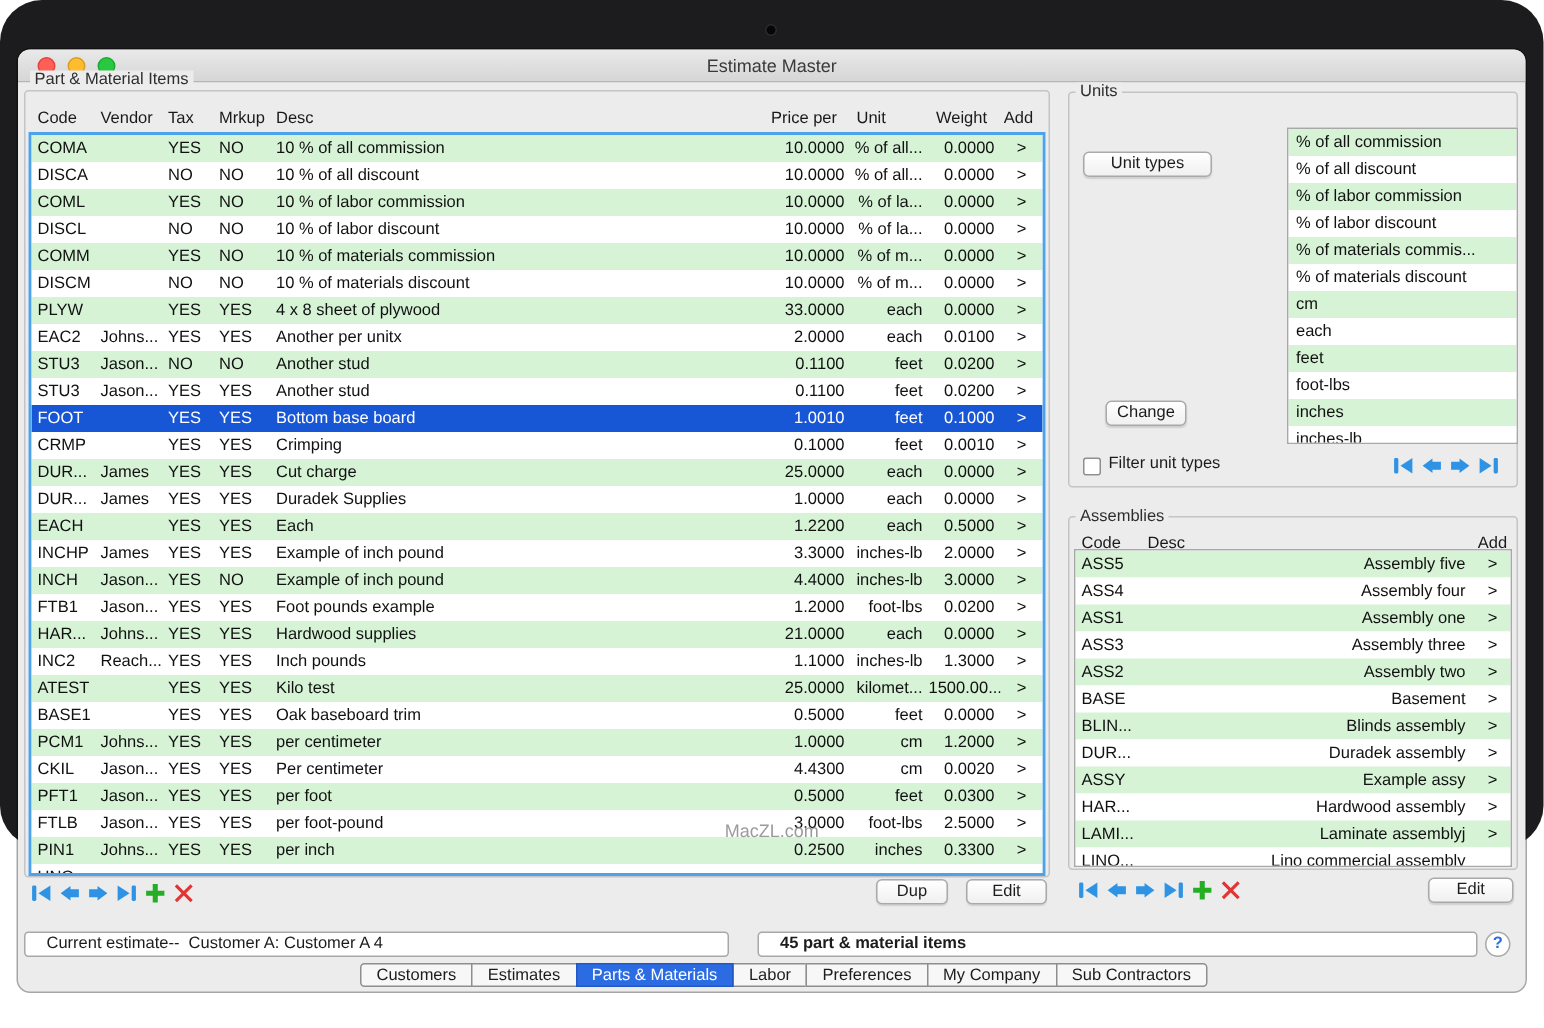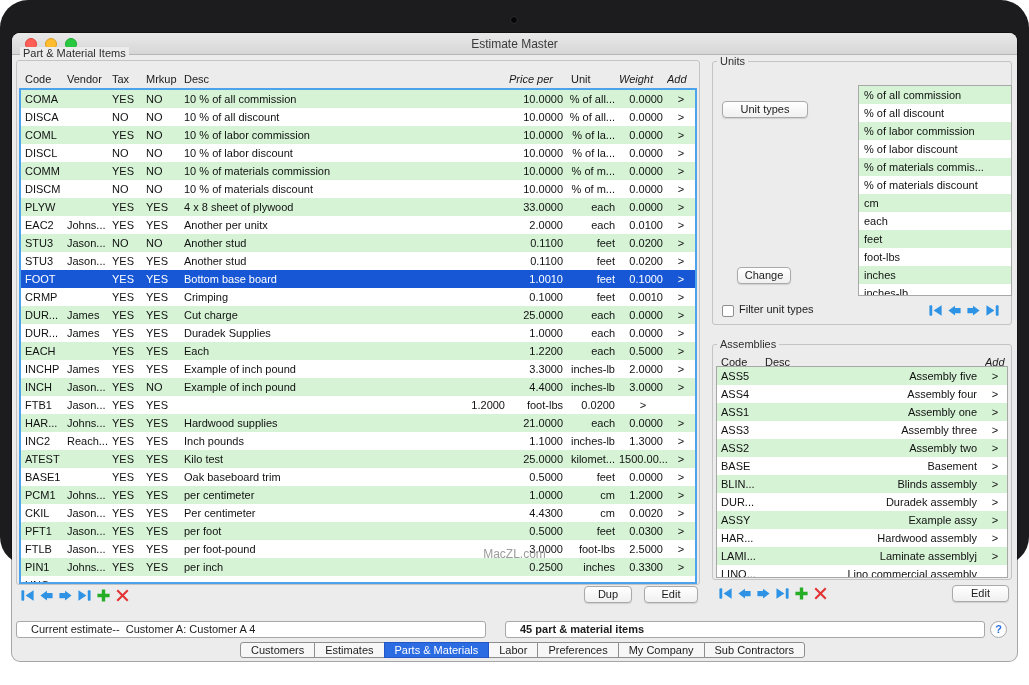--- a/index.html
+++ b/index.html
@@ -16,21 +16,21 @@
   .light.green { left:53px; background:#28c840; border:1px solid #1daa32; }
   .wtitle { position:absolute; left:0; right:0; top:0; height:22px; line-height:22px; text-align:center; font-size:12px; color:#3a3a3a; }
 
   .groupbox { position:absolute; border:1px solid #c4c4c4; border-radius:3px; }
   .grouplabel { position:absolute; background:#ececec; padding:0 3px; font-size:11px; color:#2e2e2e; line-height:12px; z-index:3; }
 
   
   .pgrid { display:grid; grid-template-columns:42px 45px 34px 38px 1fr 58px 52px 48px 28px; }
   .phead { position:absolute; left:9px; top:38px; width:674px; height:16px; font-size:11px; color:#1a1a1a; }
   .hc { overflow:hidden; white-space:nowrap; line-height:16px; }
-  .hc.l { padding-left:4px; } .hc.r { padding-right:4px; text-align:left;font-style:italic; }
+  .hc.l { padding-left:4px; } .hc.r { padding-right:4px; text-align:center; }
   .ptable { position:absolute; left:7px; top:55px; width:678px; height:496px; background:#ffffff; border:2px solid var(--focus-ring,#4da2ec); overflow:hidden; }
   .prow { height:18px; font-size:11px; color:#111; }
   .prow .c { line-height:18px; overflow:hidden; white-space:nowrap; }
   .c.l { padding-left:4px; } .c.r { text-align:right; padding-right:4px; } .c.add { text-align:center; }
   .prow.odd { background:var(--row-green,#d6f3d6); }
   .prow.even { background:#ffffff; }
   .prow.sel { background:var(--selection-blue,#1757d6); color:#ffffff; }
 
   .navbar { position:absolute; height:16px; display:flex; align-items:center; }
   .navicon { width:15px; height:15px; margin-right:4px; display:inline-block; }
@@ -278,20 +278,21 @@
           <div class="c r">4.4000</div>
           <div class="c r">inches-lb</div>
           <div class="c r">3.0000</div>
           <div class="c add">&gt;</div>
         </div>
         <div class="prow pgrid even">
           <div class="c l">FTB1</div>
           <div class="c l">Jason...</div>
           <div class="c l">YES</div>
           <div class="c l">YES</div>
+          <div class="c l">Foot pounds example</div>
           <div class="c r">1.2000</div>
           <div class="c r">foot-lbs</div>
           <div class="c r">0.0200</div>
           <div class="c add">&gt;</div>
         </div>
         <div class="prow pgrid odd">
           <div class="c l">HAR...</div>
           <div class="c l">Johns...</div>
           <div class="c l">YES</div>
           <div class="c l">YES</div>

